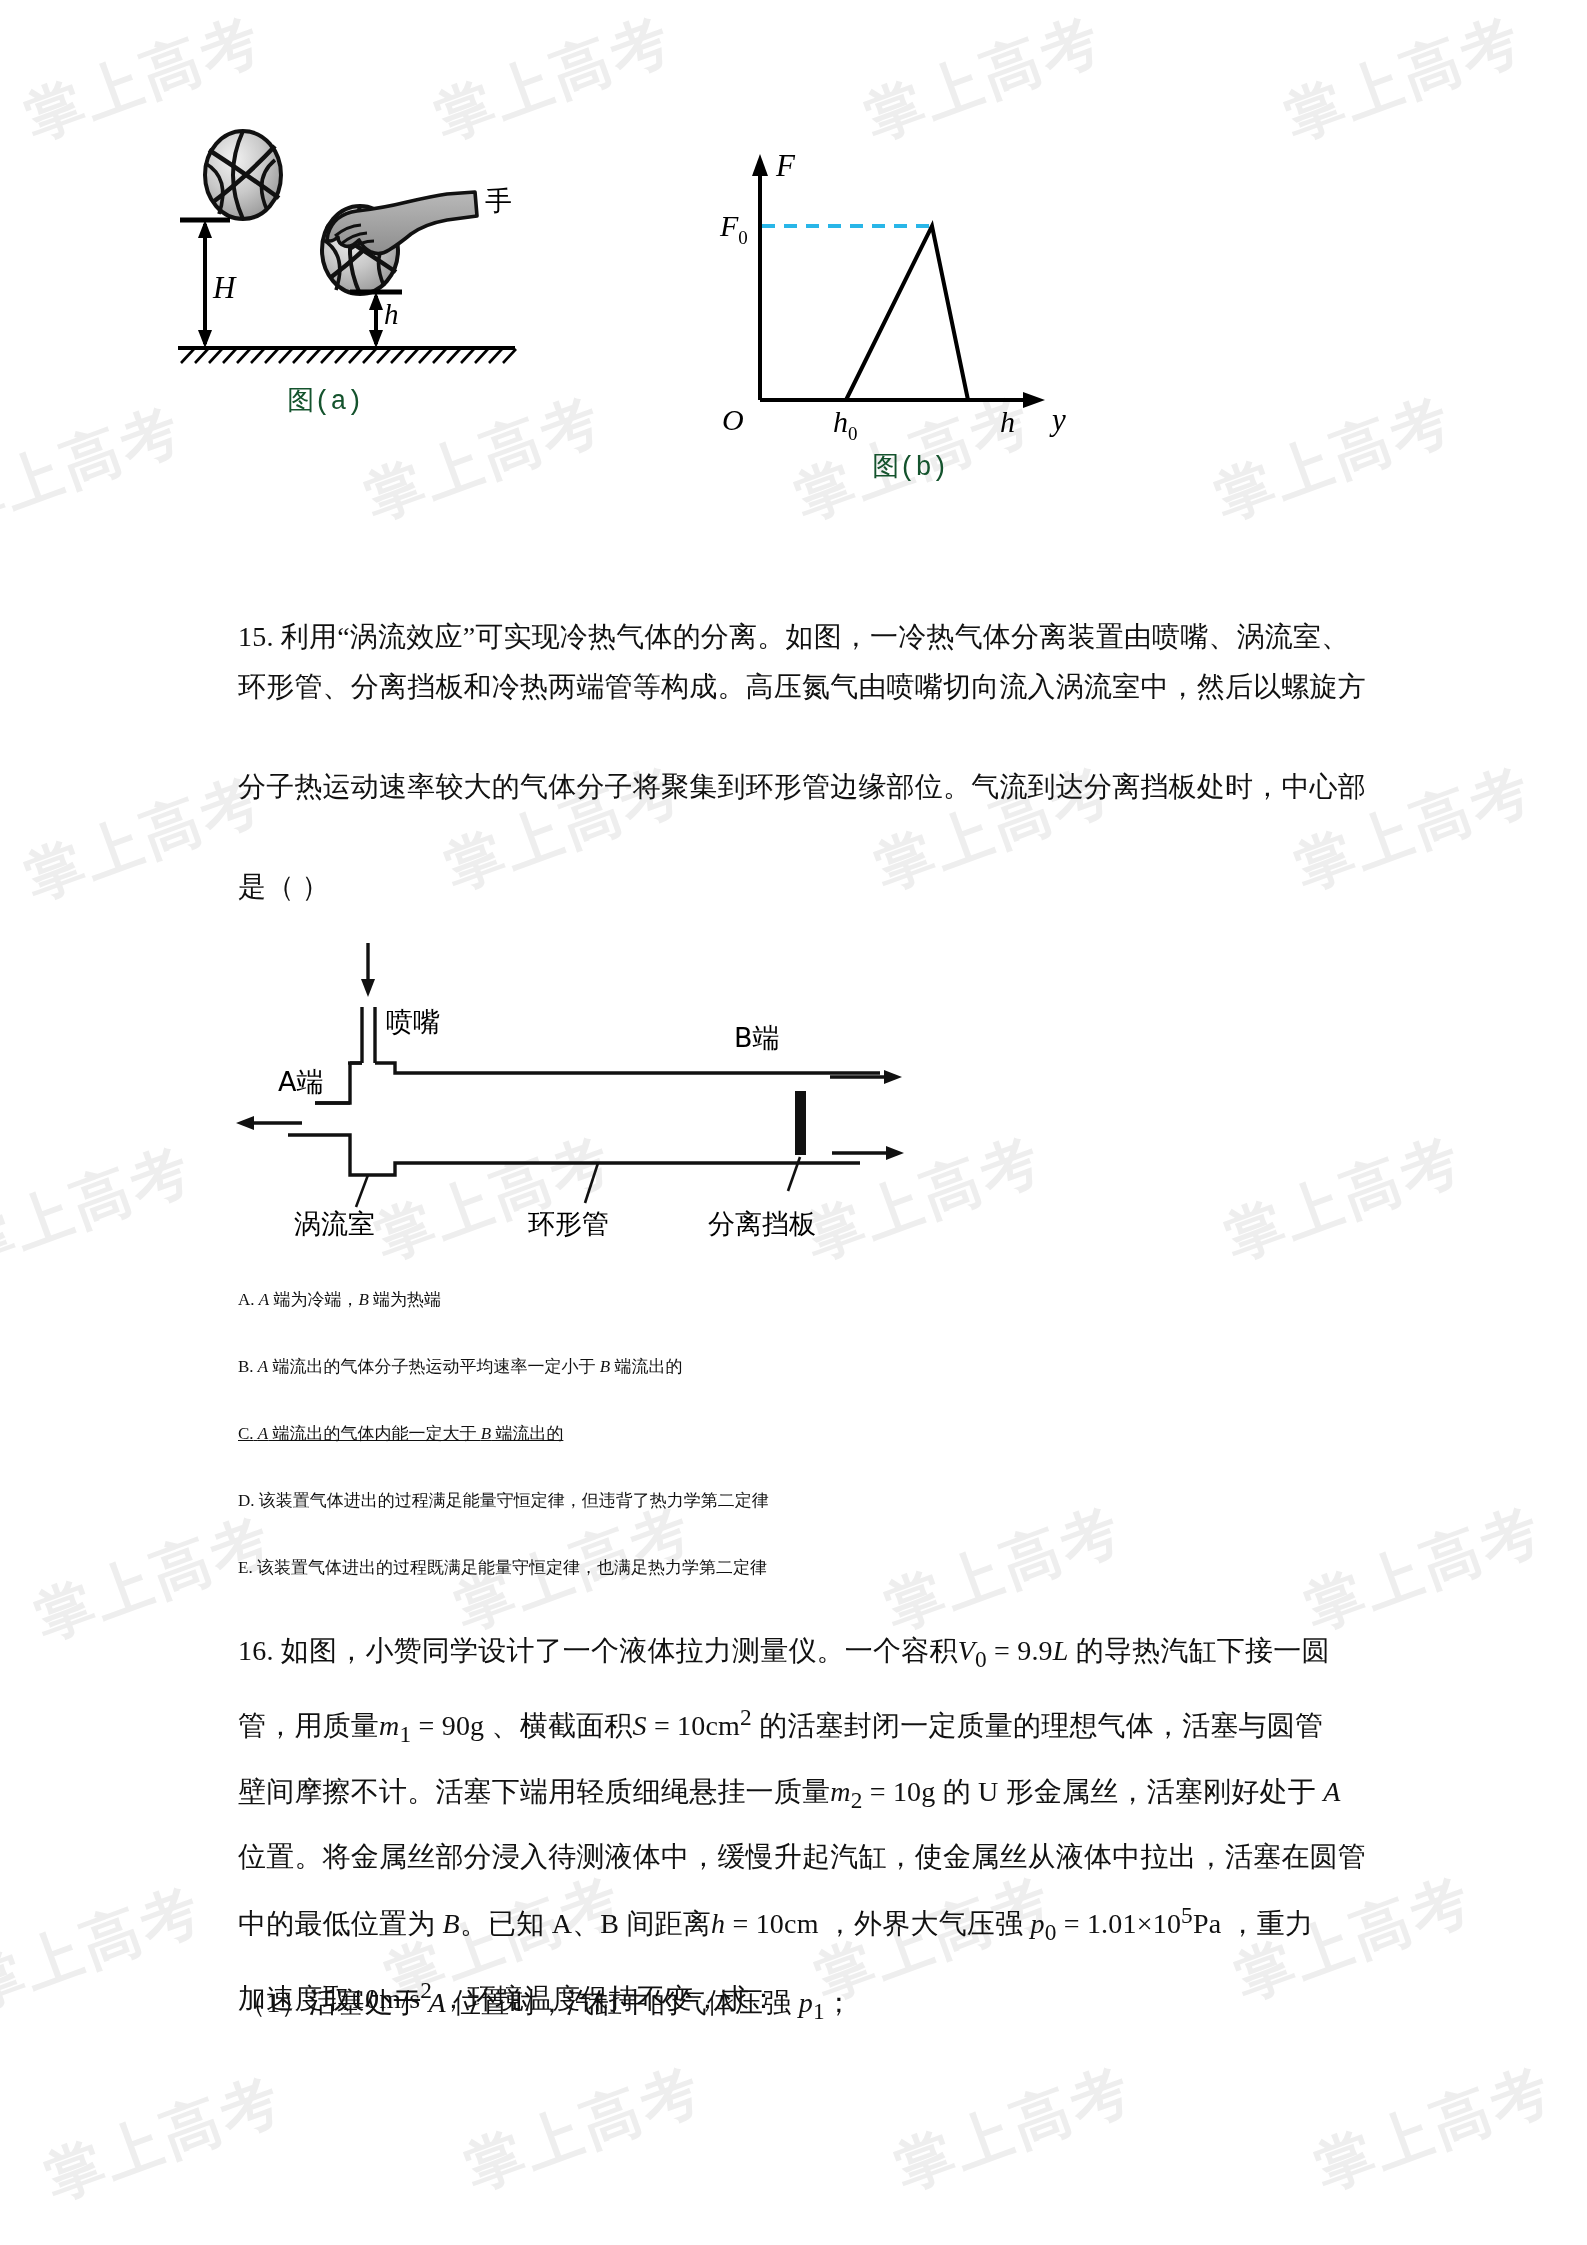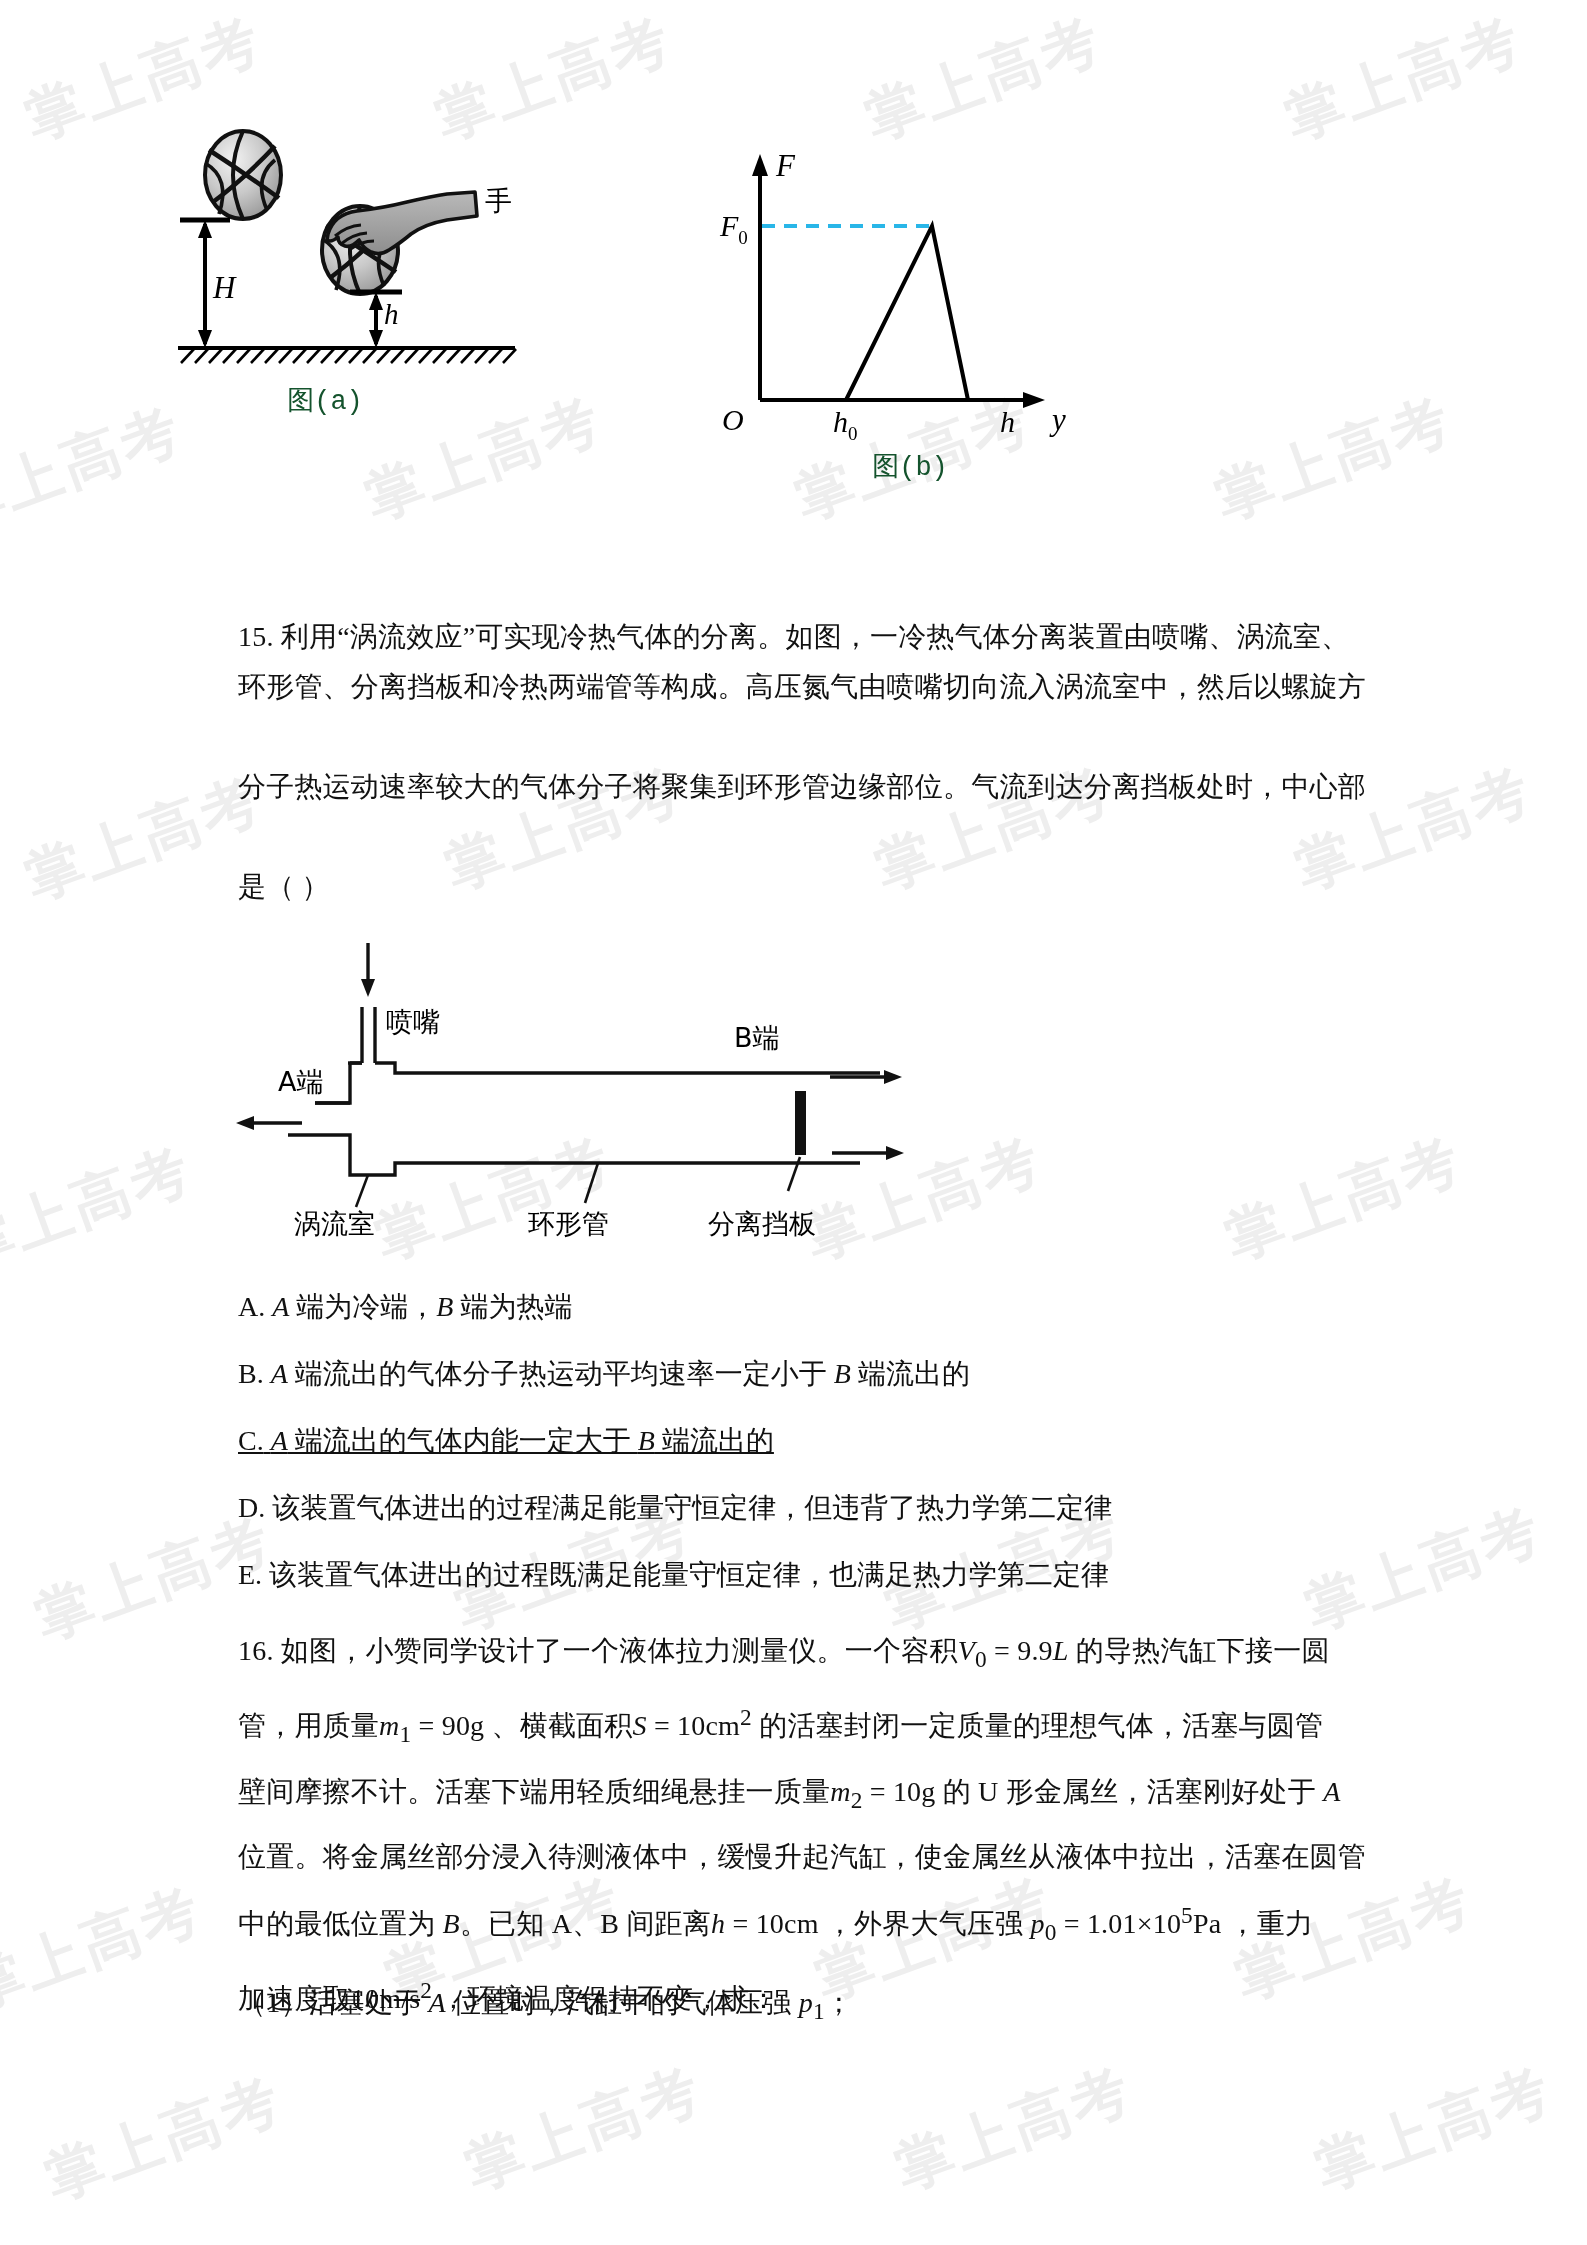--- a/index.html
+++ b/index.html
@@ -73,21 +73,21 @@
     color: #111;
     text-align: justify;
     letter-spacing: 0.2px;
   }
   .para i, .it {
     font-style: italic;
     font-family: "Liberation Serif", serif;
   }
   .opt {
     position: absolute;
-    font-size: 28px;
+    font-size: 17px;
     color: #111;
     white-space: nowrap;
   }
 
   .vortex-wrap {
     position: absolute;
     left: 240px;
     top: 935px;
     width: 720px;
     height: 300px;

